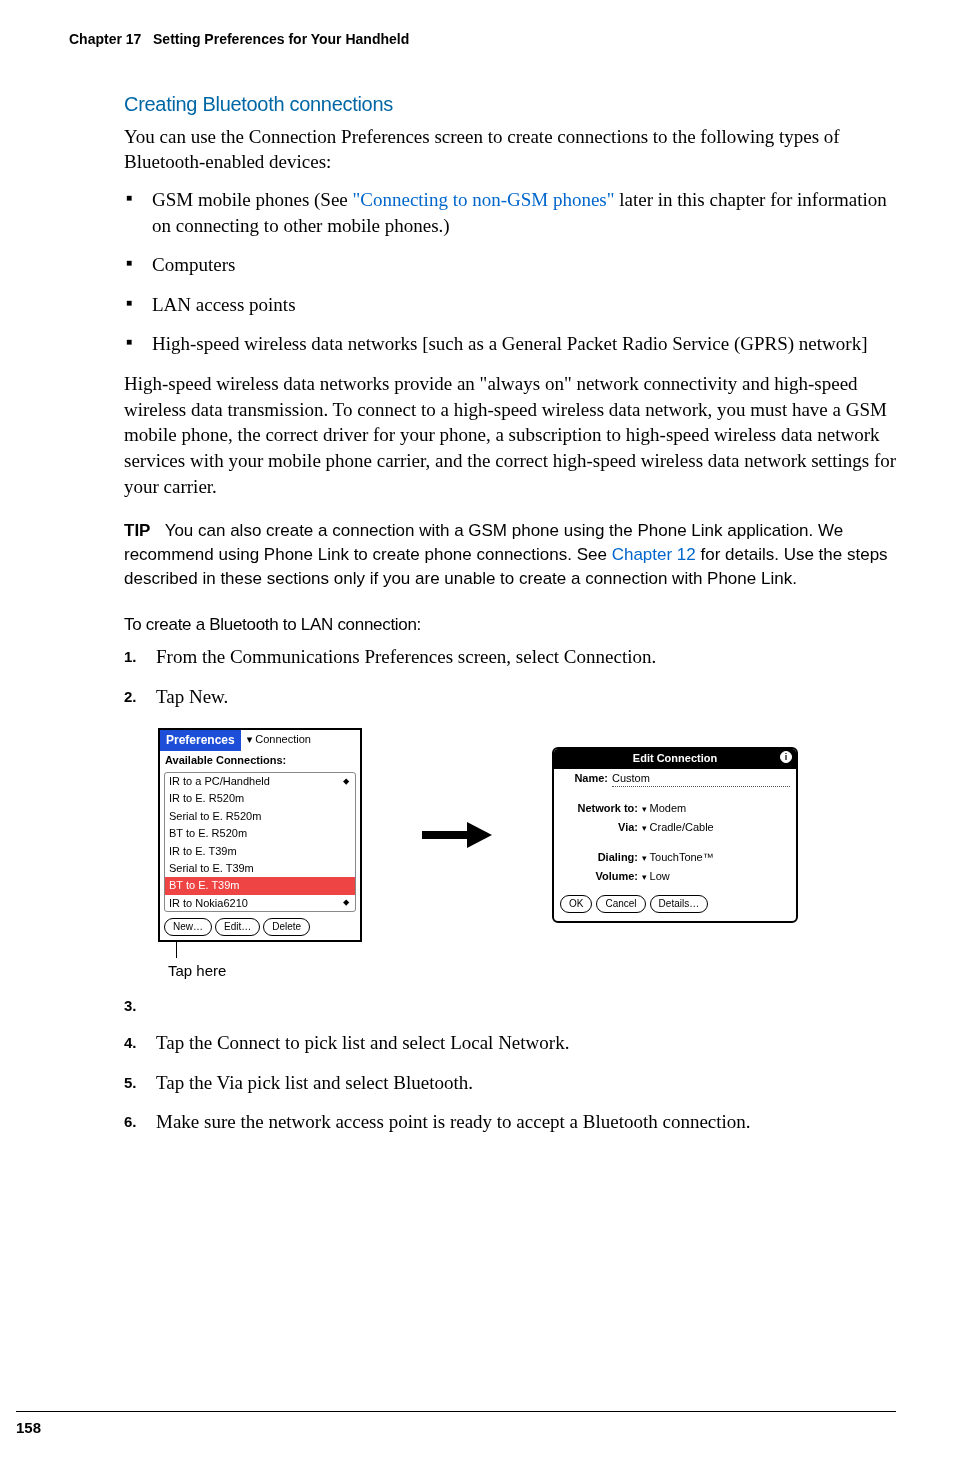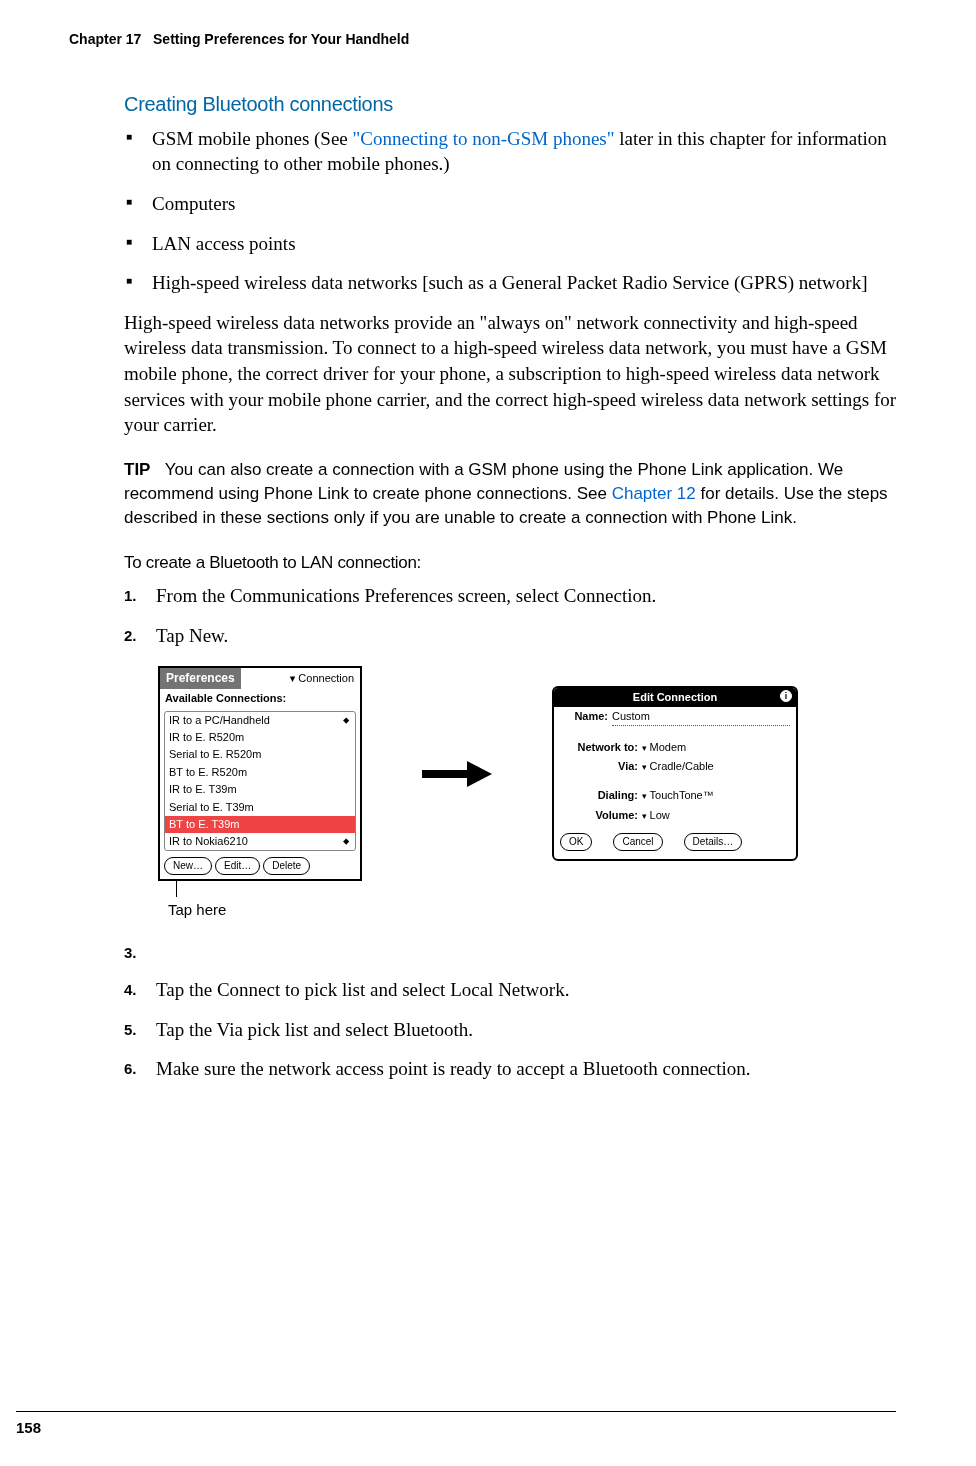--- a/index.html
+++ b/index.html
@@ -110,29 +110,28 @@
     }
     .prefs-panel {
       width: 204px;
     }
     .prefs-titlebar {
       display: flex;
       align-items: center;
       position: relative;
     }
     .prefs-title {
-      background: #737373;
+      background: #1d4ed8;
       color: #fff;
       font-weight: bold;
       padding: 2px 6px;
       font-size: 12px;
     }
     .prefs-dropdown {
       flex: 1;
-      text-align: right;
       padding: 2px 6px;
       font-size: 11px;
     }
     .prefs-subtitle {
       font-weight: bold;
       padding: 2px 5px;
       font-size: 11px;
     }
     .conn-list {
       border: 1px solid #888;
@@ -227,29 +226,29 @@
       display: inline-block;
       min-width: 100px;
     }
     .dropdown-caret::before {
       content: "▾";
       margin-right: 3px;
       font-size: 9px;
     }
     .edit-buttons {
       display: flex;
-      gap: 21px;
+      gap: 4px;
       padding: 4px 6px;
       margin-top: 4px;
     }
     .tap-pointer {
       position: relative;
       margin-left: 44px;
       margin-top: 2px;
-      margin-bottom: 20px;
+      margin-bottom: 12px;
     }
     .tap-line {
       position: absolute;
       left: 8px;
       top: -12px;
       width: 1px;
       height: 18px;
       background: #000;
     }
     .tap-text {
@@ -276,20 +275,21 @@
 </head>
 <body>
 
 <div class="page-header">
   <span>Chapter 17</span>&nbsp;&nbsp;&nbsp;<span>Setting Preferences for Your Handheld</span>
 </div>
 
 <div class="content">
   <div class="section-heading">Creating Bluetooth connections</div>
 
+  <p class="body-text">You can use the Connection Preferences screen to create connections to the following types of Bluetooth-enabled devices:</p>
 
   <ul class="bullet-list">
     <li>
       <span>GSM mobile phones (See </span><span class="link-text">"Connecting to non-GSM phones"</span><span> later in this chapter for information on connecting to other mobile phones.)</span>
     </li>
     <li>Computers</li>
     <li>LAN access points</li>
     <li>High-speed wireless data networks [such as a General Packet Radio Service (GPRS) network]</li>
   </ul>
 

